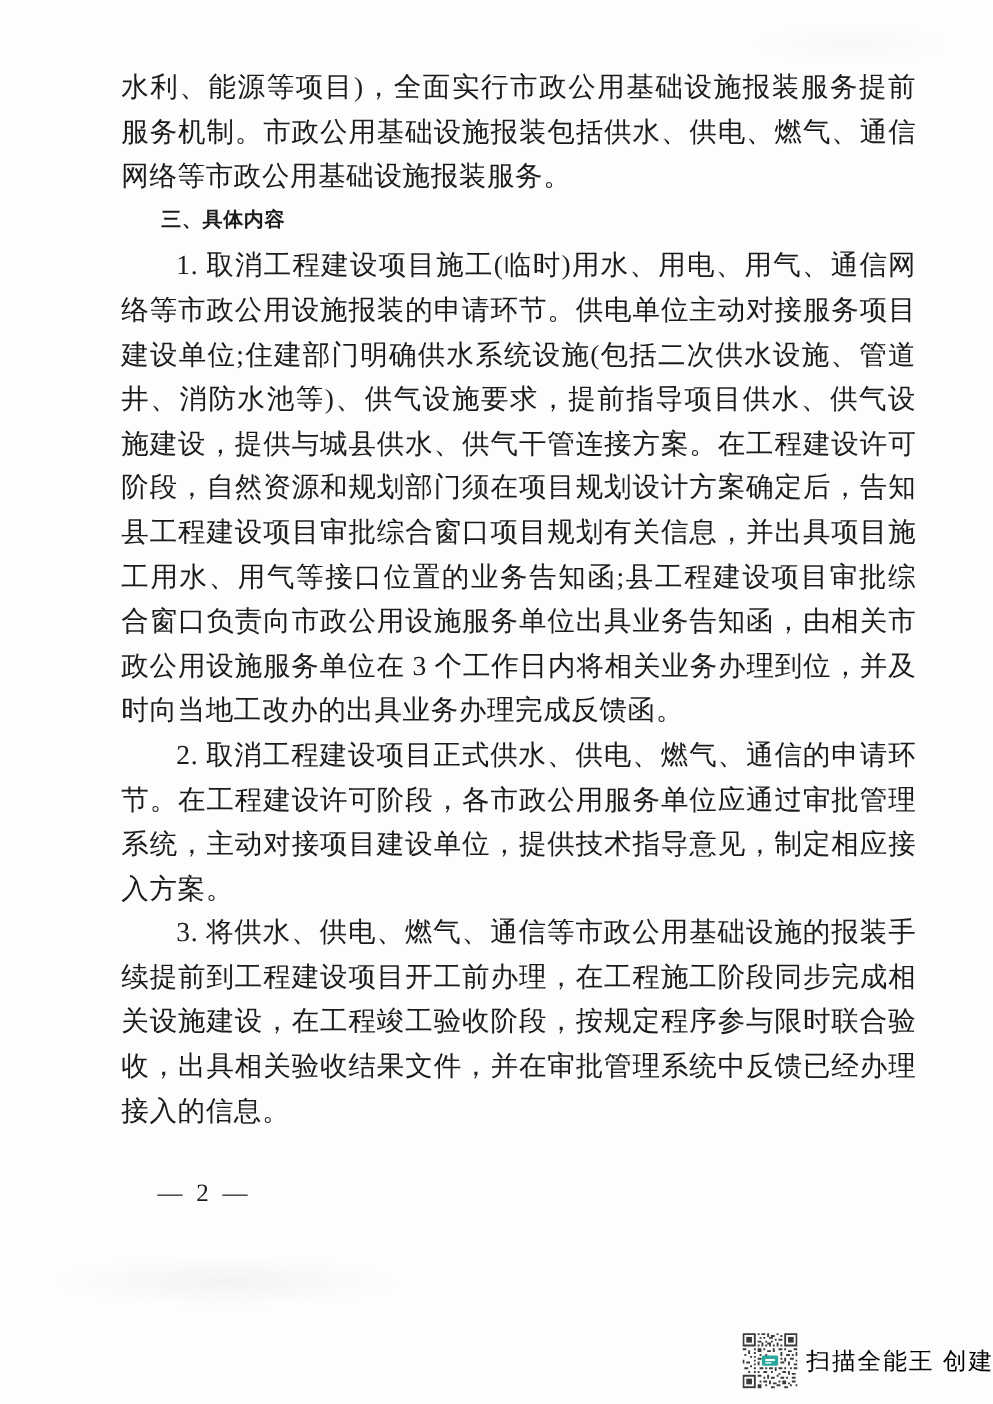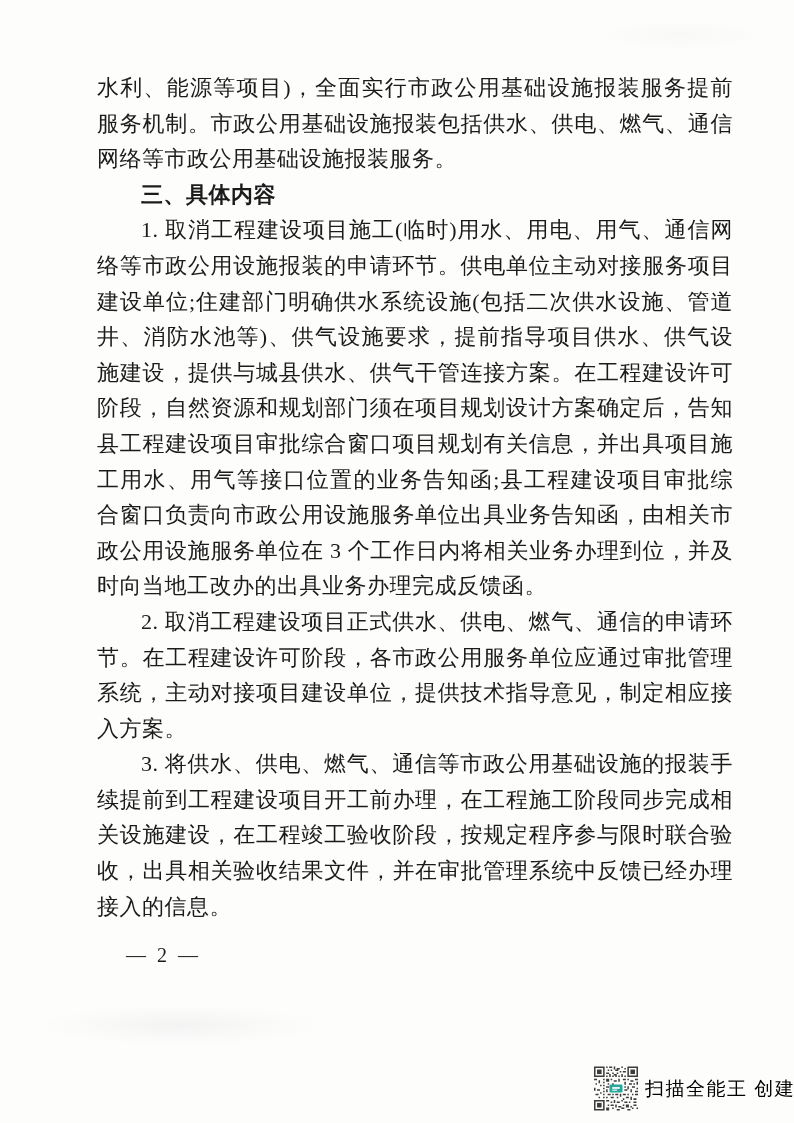--- a/index.html
+++ b/index.html
@@ -14,39 +14,39 @@
     position: relative;
     width: 794px;
     height: 1123px;
     background: #fdfdfc;
     font-family: "Liberation Serif", "DejaVu Serif", serif;
     color: #1b1b1b;
   }
   .text-block {
     position: absolute;
     left: 97px;
-    top: 70px;
+    top: 52px;
     width: 636px;
     font-size: 22px;
     line-height: 35.6px;
     letter-spacing: 0.5px;
     text-align: justify;
   }
   .text-block p {
     margin: 0;
   }
   .para-indent {
     text-indent: 2em;
   }
   .section-heading {
     margin: 0;
     text-indent: 2em;
     font-family: Liberation Serif, serif;
     font-weight: 700;
-    font-size: 22px;
+    font-size: 16px;
     line-height: 35.6px;
     letter-spacing: 0.5px;
   }
   .page-number {
     position: absolute;
     left: 126px;
     top: 944px;
     font-size: 20px;
     letter-spacing: 3px;
     color: #1b1b1b;

